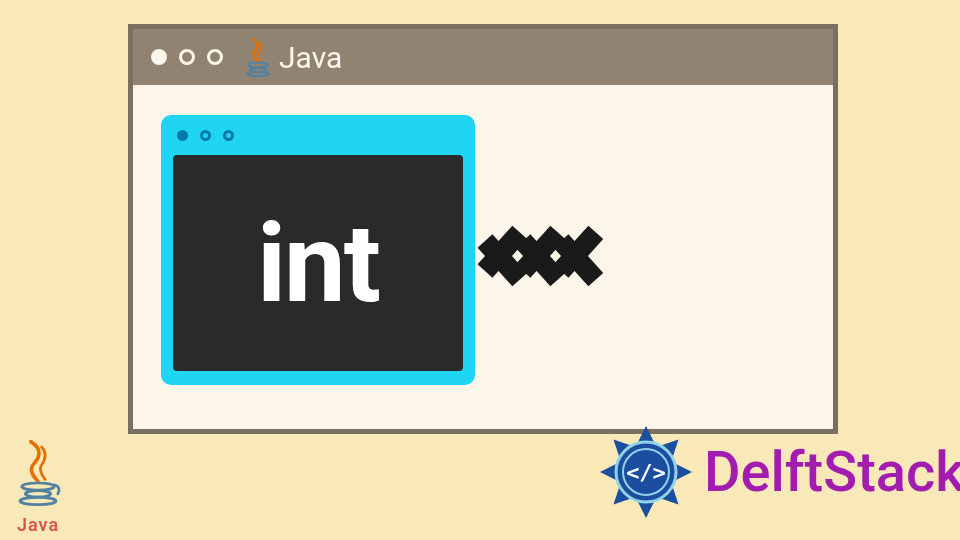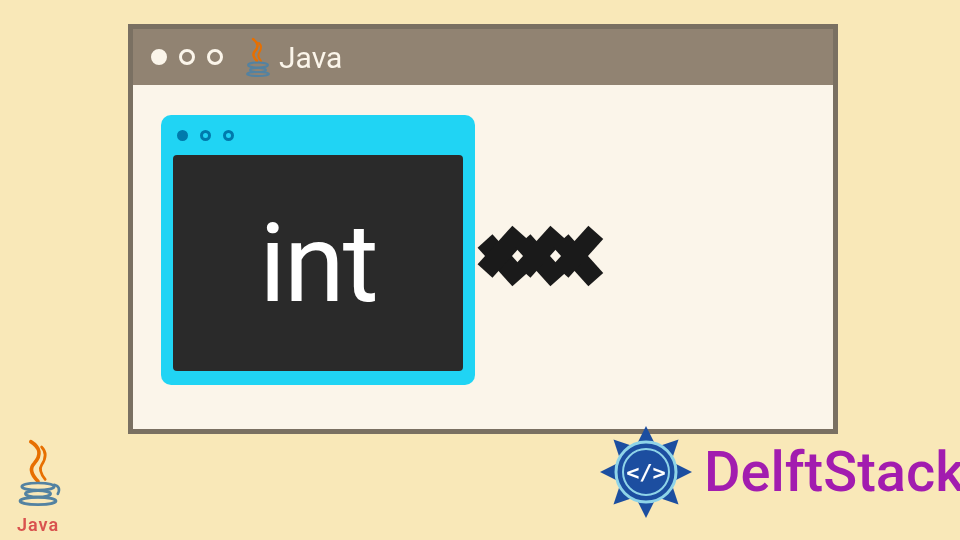--- a/index.html
+++ b/index.html
@@ -40,21 +40,21 @@
   width: 11px; height: 11px; border-radius: 50%;
   border: 3px solid #007aac;
 }
 .int-dot.filled { background: #007aac; }
 .int-body {
   margin: 0 12px 12px 12px; height: 216px;
   background: #2a2a2a; border-radius: 4px;
   display: flex; align-items: center; justify-content: center;
 }
 .int-text {
-  color: #fff; font-size: 110px; font-weight: 400; letter-spacing: -2px;
+  color: #fff; font-size: 110px; font-weight: 700; letter-spacing: -2px;
 }
 .arrows {
   position: absolute; left: 352px; top: 182px;
   display: flex; gap: -4px;
 }
 .chev { width: 44px; height: 90px; position: relative; margin-right: -6px; }
 .chev::before, .chev::after {
   content: ""; position: absolute; left: 0;
   width: 52px; height: 20px; background: #1a1a1a;
 }

